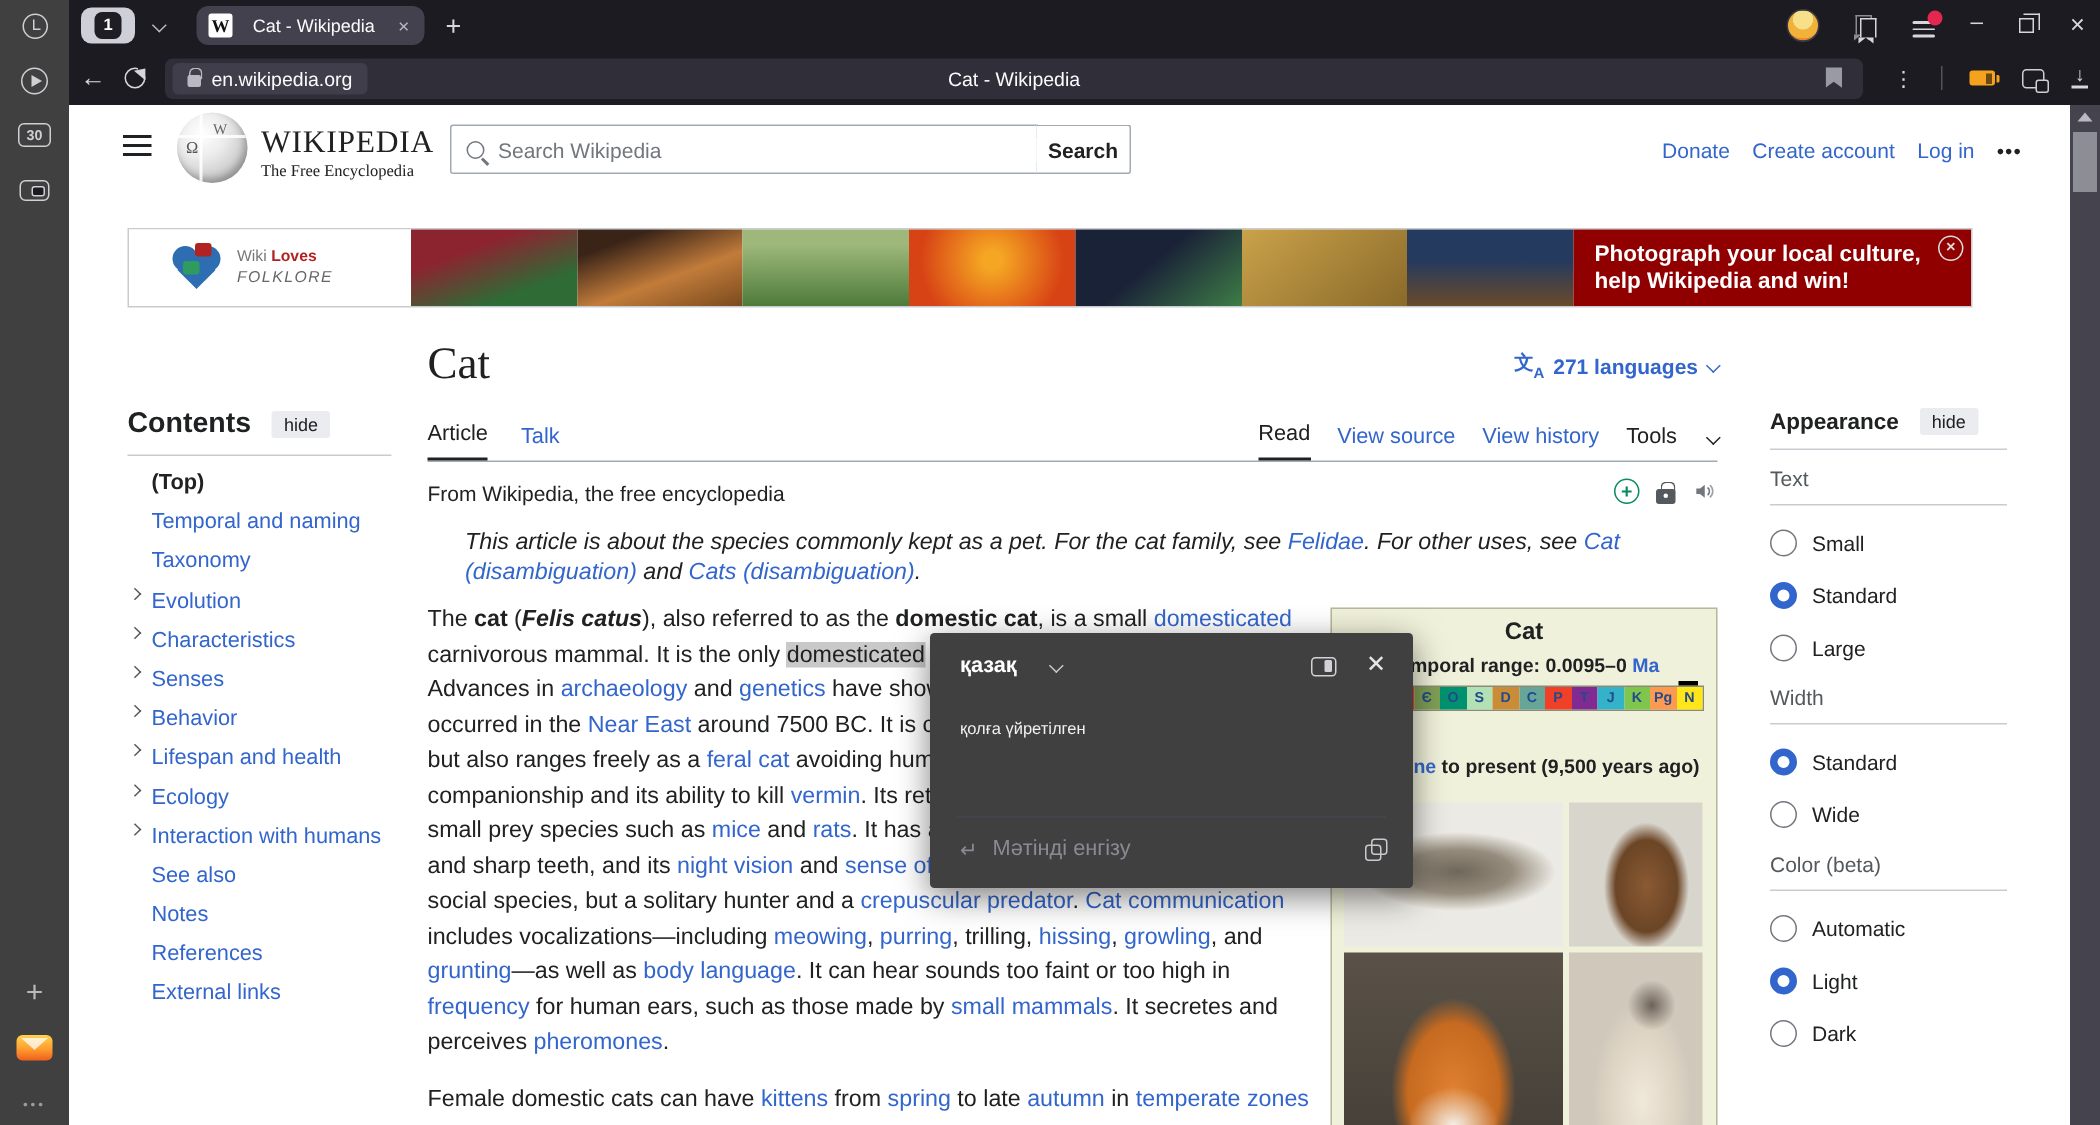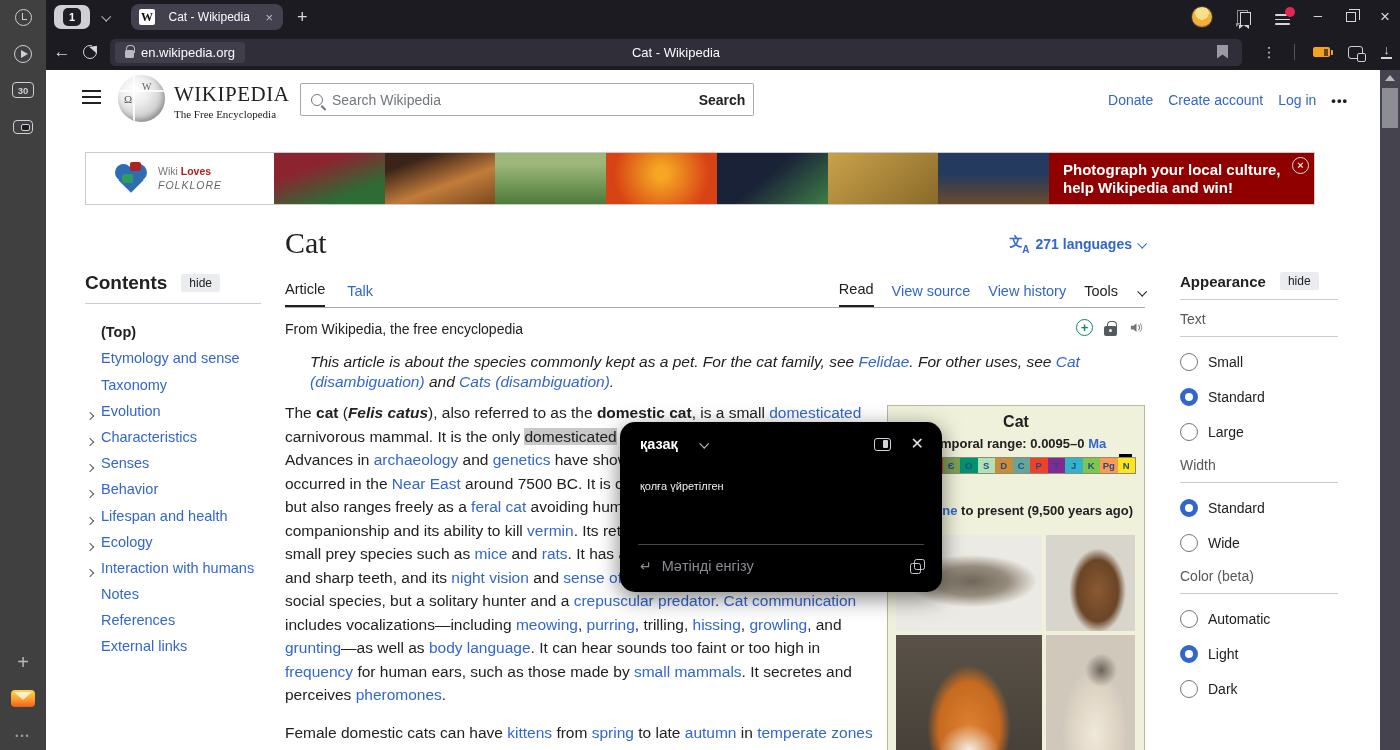--- a/index.html
+++ b/index.html
@@ -125,21 +125,21 @@
   .ph7 { background:linear-gradient(180deg,#243a5e 40%,#6a4a2a); }
   .banner-cta { position:relative; width:265px; background:#910000; color:#fff; font-weight:bold; font-size:15px; line-height:1.15; display:flex; align-items:center; padding:0 26px 0 14px; }
   .banner-close { position:absolute; top:4px; right:5px; width:17px; height:17px; border:1.5px solid #ddd; border-radius:50%; color:#ddd; font-size:11px; display:flex; align-items:center; justify-content:center; }
 
   
   .toc { position:absolute; left:39px; top:202px; width:176px; font-size:14.5px; }
   .toc-head { display:flex; align-items:center; gap:14px; }
   .toc-title { font-weight:bold; font-size:19px; }
   .hide-btn { background:#eaecf0; border-radius:2px; font-size:12px; padding:2px 8px; color:#202122; }
   .toc hr { border:none; border-top:1px solid #c8ccd1; margin:9px 0 10px; }
-  .toc-item { display:flex; align-items:flex-end; height:26.2px; }
+  .toc-item { display:flex; align-items:flex-start; height:26.2px; }
   .toc-chev { visibility:hidden; color:#54595d; margin-right:8px; margin-left:2px; }
   .toc-chev.show { visibility:visible; }
   .toc-link { color:#3366cc; }
   .toc-link.toptext { color:#202122; font-weight:bold; }
 
   
   .article { position:absolute; left:239px; top:156px; width:860px; }
   .art-title { font-family:"Liberation Serif",serif; font-size:30px; font-weight:normal; }
   .langs { position:absolute; right:0; top:10px; color:#36c; font-size:14px; font-weight:bold; display:flex; align-items:center; gap:6px; }
   .zh-ic { position:relative; width:20px; height:16px; }
@@ -189,21 +189,21 @@
   .ap-opt { display:flex; align-items:center; gap:10px; margin:15px 0; height:20px; }
   .radio { width:18px; height:18px; border:1.4px solid #72777d; border-radius:50%; background:#fff; }
   .radio.on { border:5.5px solid #36c; }
 
   
   .pg-scroll { position:absolute; right:0; top:0; width:20px; height:680px; background:#45444e; }
   .pg-scroll .up { position:absolute; top:5px; left:5px; border-left:5px solid transparent; border-right:5px solid transparent; border-bottom:6px solid #b9b9c2; }
   .pg-scroll .thumb { position:absolute; top:18px; left:2px; width:16px; height:40px; background:#8d8d96; }
 
   
-  .popup { position:absolute; left:620px; top:422px; width:322px; height:170px; background:#000000; border-radius:15px; box-shadow:0 6px 22px rgba(0,0,0,.5); z-index:100; color:#fff; }
+  .popup { position:absolute; left:620px; top:422px; width:322px; height:170px; background:#404040; border-radius:3px; box-shadow:0 6px 22px rgba(0,0,0,.5); z-index:100; color:#fff; }
   .pp-head { position:absolute; left:20px; top:14px; display:flex; align-items:center; gap:22px; }
   .pp-lang { font-size:14.5px; font-weight:bold; }
   .pp-chev { color:#c9c9cf; }
   .pp-icons { position:absolute; right:18px; top:14px; display:flex; gap:20px; align-items:center; }
   .split-ic { position:relative; width:17px; height:13px; border:1.6px solid #d2d2d8; border-radius:3px; }
   .split-ic:after { content:""; position:absolute; right:1.5px; top:1.5px; bottom:1.5px; width:5px; background:#d2d2d8; border-radius:1px; }
   .pp-close { color:#e6e6ea; font-size:16px; line-height:1; }
   .pp-body { position:absolute; left:20px; top:58px; font-size:11px; color:#f1f1f3; }
   .pp-div { position:absolute; left:18px; right:18px; top:122px; height:1px; background:#46454f; }
   .pp-foot { position:absolute; left:20px; right:18px; top:136px; display:flex; align-items:center; gap:10px; }
@@ -359,21 +359,21 @@
       <hr>
       <div>
 
           <div class="toc-item">
             <span class="toc-chev chev-r"></span>
             <span class="toc-link toptext">(Top)</span>
           </div>
 
           <div class="toc-item">
             <span class="toc-chev chev-r"></span>
-            <span class="toc-link">Etymology and sense</span>
+            <span class="toc-link">Temporal and naming</span>
           </div>
 
           <div class="toc-item">
             <span class="toc-chev chev-r"></span>
             <span class="toc-link">Taxonomy</span>
           </div>
 
           <div class="toc-item">
             <span class="toc-chev chev-r show"></span>
             <span class="toc-link">Evolution</span>
@@ -402,20 +402,24 @@
           <div class="toc-item">
             <span class="toc-chev chev-r show"></span>
             <span class="toc-link">Ecology</span>
           </div>
 
           <div class="toc-item">
             <span class="toc-chev chev-r show"></span>
             <span class="toc-link">Interaction with humans</span>
           </div>
 
+          <div class="toc-item">
+            <span class="toc-chev chev-r"></span>
+            <span class="toc-link">See also</span>
+          </div>
 
           <div class="toc-item">
             <span class="toc-chev chev-r"></span>
             <span class="toc-link">Notes</span>
           </div>
 
           <div class="toc-item">
             <span class="toc-chev chev-r"></span>
             <span class="toc-link">References</span>
           </div>

